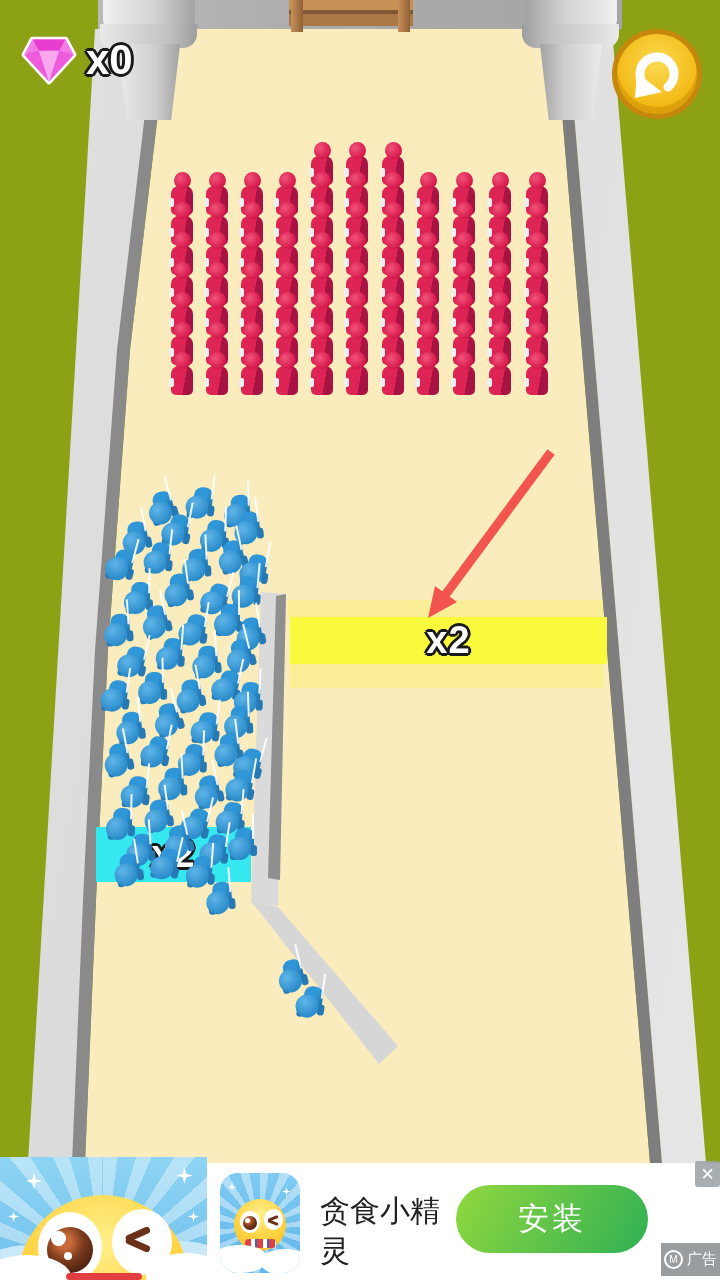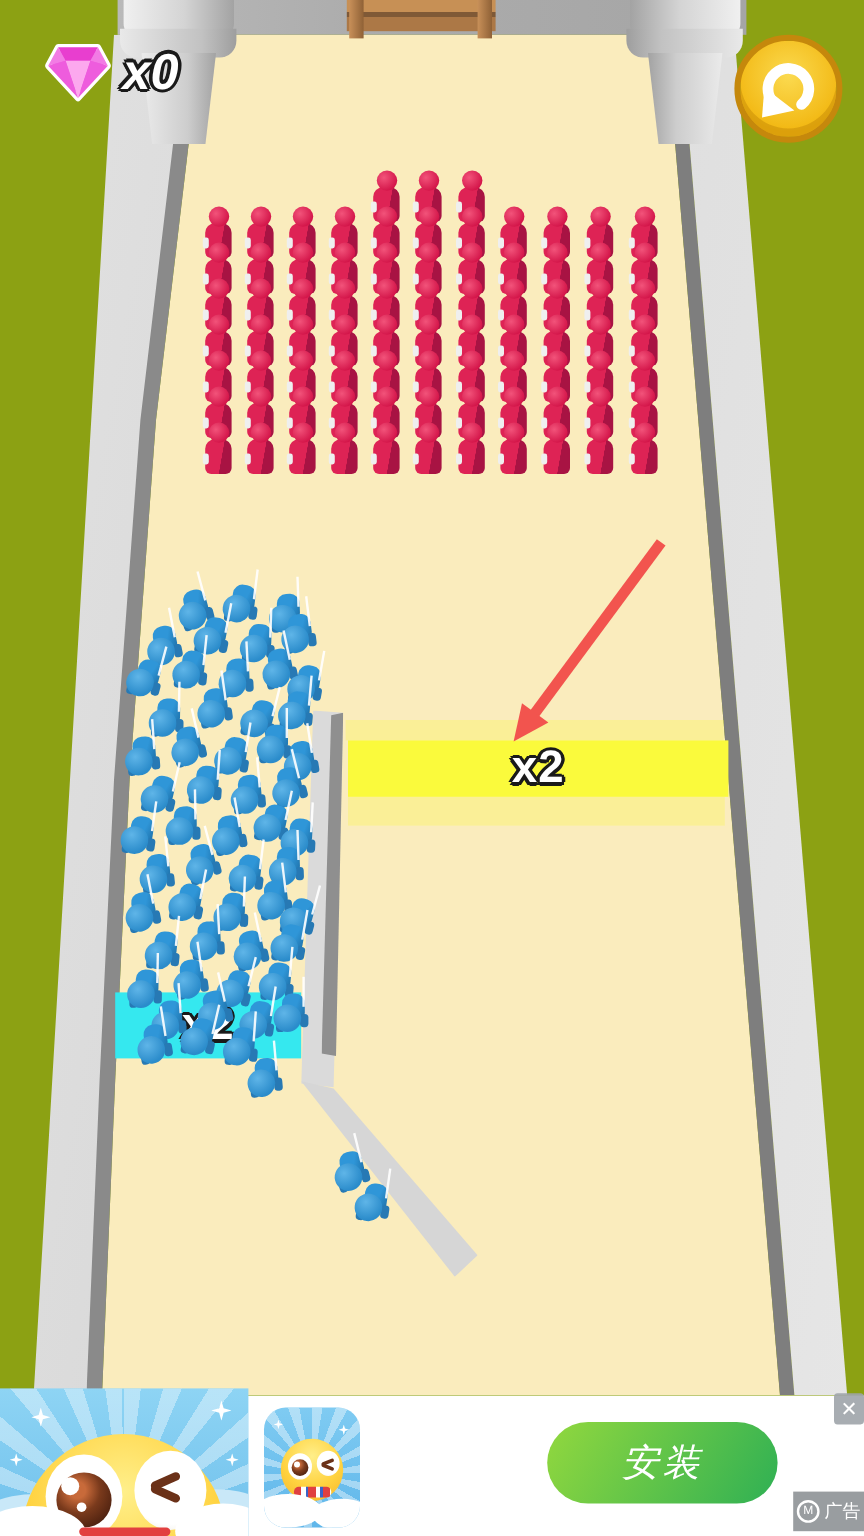--- a/index.html
+++ b/index.html
@@ -57,21 +57,21 @@
   .fig.red .fb{left:0;top:14px;width:22px;height:29px;border-radius:8px 8px 5px 5px;background:linear-gradient(100deg,#DE2355 60%,#A81343 61%);}
   .fig.red .fb::after{content:"";position:absolute;left:-2px;top:12px;width:5px;height:9px;border-radius:2px;background:#EFEFEF;}
   .fig.blue{width:32px;height:36px;}
   .fig.blue .fb{left:9px;top:1px;width:19px;height:24px;border-radius:8px;background:linear-gradient(110deg,#2F96D8 55%,#1D6EA5);}
   .fig.blue .fb::before{content:"";position:absolute;left:-5px;top:21px;width:7px;height:11px;border-radius:3px;background:#2779B4;}
   .fig.blue .fb::after{content:"";position:absolute;right:-3px;top:17px;width:7px;height:11px;border-radius:3px;background:#2779B4;}
   .fig.blue .fh{left:2px;top:10px;width:23px;height:23px;border-radius:50%;background:radial-gradient(circle at 38% 32%,#5FB5E8,#2B8CCB 70%);}
   .fig.blue::after{content:"";position:absolute;left:26px;top:-13px;width:2px;height:25px;background:rgba(255,255,255,.9);}
 
   
-  .hud-gem{position:absolute;left:36px;top:34px;display:flex;align-items:center;font-style:italic;}
+  .hud-gem{position:absolute;left:20px;top:34px;display:flex;align-items:center;}
   .gem-count{margin-left:8px;font-size:42px;line-height:52px;}
   .restart-btn{position:absolute;left:612px;top:29px;width:90px;height:90px;border-radius:50%;
     background:radial-gradient(circle at 50% 36%,#FBDA50,#F2B711 72%);
     border:5px solid #C5880C;box-sizing:border-box;box-shadow:inset 0 -7px 0 rgba(170,110,0,.30);
     display:flex;align-items:center;justify-content:center;}
 
   
   .banner{position:absolute;left:0;top:1163px;width:720px;height:117px;background:#FFFFFF;}
   .ad-img{position:absolute;left:0;top:1157px;width:207px;height:123px;overflow:hidden;
     background:linear-gradient(#8ED4F4,#6FC0EC);}
@@ -85,21 +85,21 @@
   .iris-hl{position:absolute;border-radius:50%;background:#fff;}
   .wink{position:absolute;}
   .wink i{position:absolute;display:block;background:#6B3118;border-radius:4px;transform-origin:left center;}
   .scarf{position:absolute;border-radius:4px;background:#E24040;}
   .scarf.striped{background:repeating-linear-gradient(90deg,#E04040 0 6px,#FFFFFF 6px 10px,#3A63C8 10px 12px);}
   .app-icon{position:absolute;left:220px;top:1173px;width:80px;height:100px;border-radius:18px;overflow:hidden;
     background:linear-gradient(#7FCBF2,#5FB6EA);}
   .ad-title{position:absolute;left:320px;top:1191px;width:140px;font-size:30px;line-height:40px;color:#212121;font-weight:500;}
   .install-btn{position:absolute;left:456px;top:1185px;width:192px;height:68px;border-radius:34px;border:none;
     background:linear-gradient(120deg,#92D83E,#2FB054);display:flex;align-items:center;justify-content:center;
-    color:#fff;font-size:31px;letter-spacing:3px;font-family:"Liberation Sans",sans-serif;font-style:italic;}
+    color:#fff;font-size:31px;letter-spacing:3px;font-family:"Liberation Sans",sans-serif;}
   .ad-close{position:absolute;left:695px;top:1161px;width:25px;height:26px;border-radius:3px;background:rgba(158,164,170,.9);
     display:flex;align-items:center;justify-content:center;color:#fff;font-size:17px;line-height:17px;}
   .ad-badge{position:absolute;left:661px;top:1243px;width:59px;height:33px;background:rgba(128,132,136,.8);
     display:flex;align-items:center;justify-content:center;gap:4px;color:#fff;}
   .ad-badge .m-circle{width:15px;height:15px;border:2px solid #fff;border-radius:50%;font-size:10px;line-height:15px;
     text-align:center;display:block;box-sizing:content-box;}
   .ad-badge .bt{font-size:15px;}
 </style>
 </head>
 <body>
@@ -756,20 +756,21 @@
     <div class="eye-white" style="left:44px;top:36px;width:19px;height:21px;"></div>
     <div class="wink" style="left:48px;top:42px;width:13px;height:11px;">
       <i style="left:0;top:4px;width:11px;height:3px;transform:rotate(-22deg);"></i>
       <i style="left:0;top:4px;width:11px;height:3px;transform:rotate(22deg);"></i>
     </div>
     <div class="scarf striped" style="left:25px;top:66px;width:31px;height:9px;"></div>
     <div class="cloud" style="left:-8px;top:72px;width:56px;height:28px;"></div>
     <div class="cloud" style="left:40px;top:76px;width:50px;height:26px;"></div>
   </div>
 
+  <div class="ad-title">贪食小精灵</div>
 
   <button class="install-btn">
     <span>安装</span>
   </button>
 
   <div class="ad-close">
     <span>✕</span>
   </div>
 
   <div class="ad-badge">

